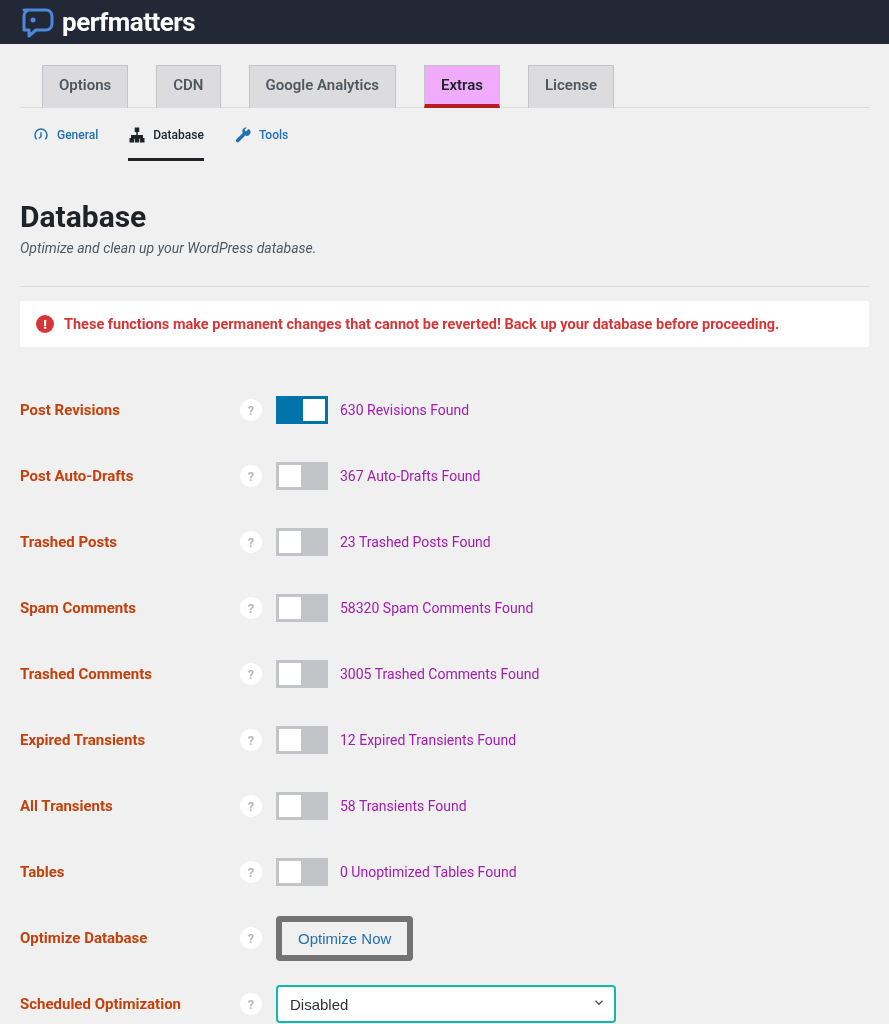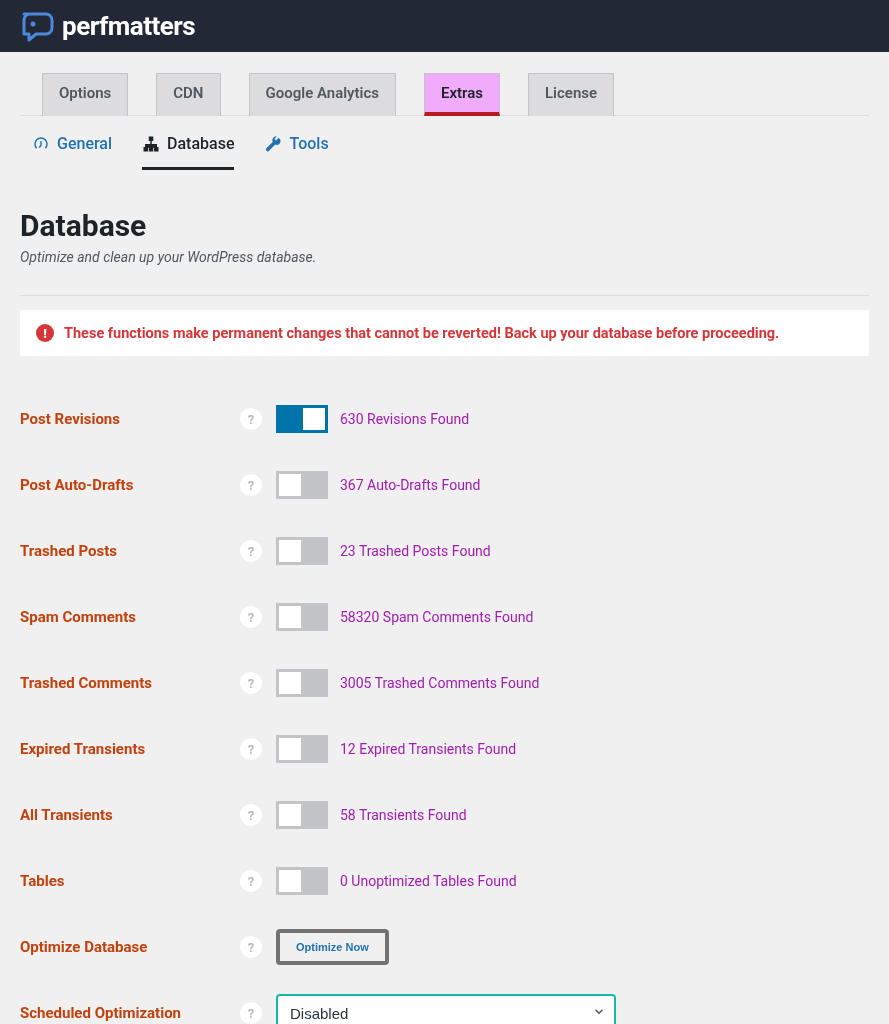--- a/index.html
+++ b/index.html
@@ -4,21 +4,21 @@
 <style>
   * { box-sizing: border-box; margin: 0; padding: 0; }
   body {
     font-family: -apple-system, BlinkMacSystemFont, "Segoe UI", Roboto, sans-serif;
     background: #f0f0f1;
     color: #1d2327;
     width: 889px;
   }
   .header {
     background: #222836;
-    height: 52px;
+    height: 44px;
     display: flex;
     align-items: center;
     padding: 0 20px;
   }
   .logo {
     display: flex;
     align-items: center;
     gap: 8px;
   }
   .logo-icon svg { display: block; }
@@ -55,21 +55,21 @@
   }
   .subtabs {
     display: flex;
     gap: 30px;
     padding: 18px 12px 0 12px;
   }
   .subtab {
     display: flex;
     align-items: center;
     gap: 7px;
-    font-size: 16px;
+    font-size: 12px;
     font-weight: 500;
     color: #2271b1;
     cursor: pointer;
     padding-bottom: 14px;
     border-bottom: 3px solid transparent;
   }
   .subtab.active {
     color: #1d2327;
     border-bottom: 3px solid #1d2327;
   }
@@ -159,26 +159,26 @@
     top: 3px;
     left: 3px;
     transition: left .1s;
   }
   .toggle.on .toggle-knob { left: 27px; }
   .row-desc {
     font-size: 14px;
     color: #a21caf;
   }
   .optimize-btn {
-    border: 4px solid #737373;
+    border: 6px solid #737373;
     color: #2271b1;
     background: transparent;
     padding: 8px 16px;
-    font-size: 11px;
-    font-weight: 700;
+    font-size: 15px;
+    font-weight: 400;
     border-radius: 4px;
     cursor: pointer;
   }
   .select-wrap {
     position: relative;
     width: 340px;
   }
   .select {
     width: 100%;
     height: 38px;

